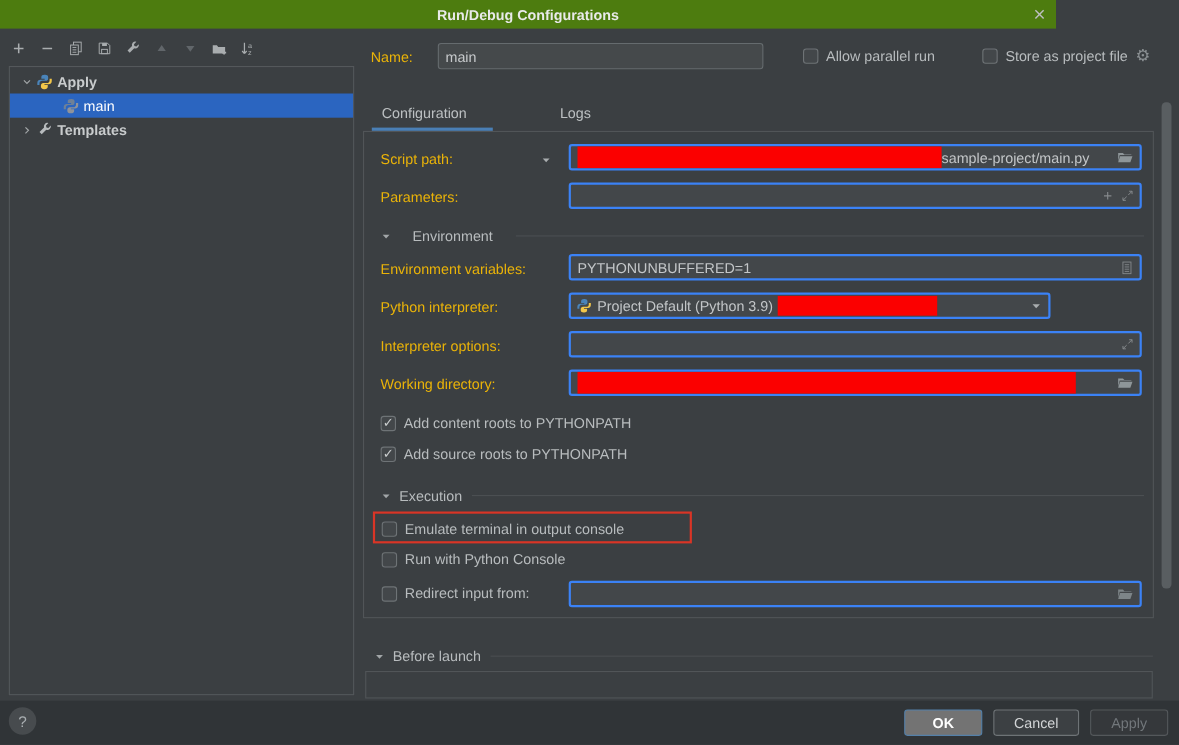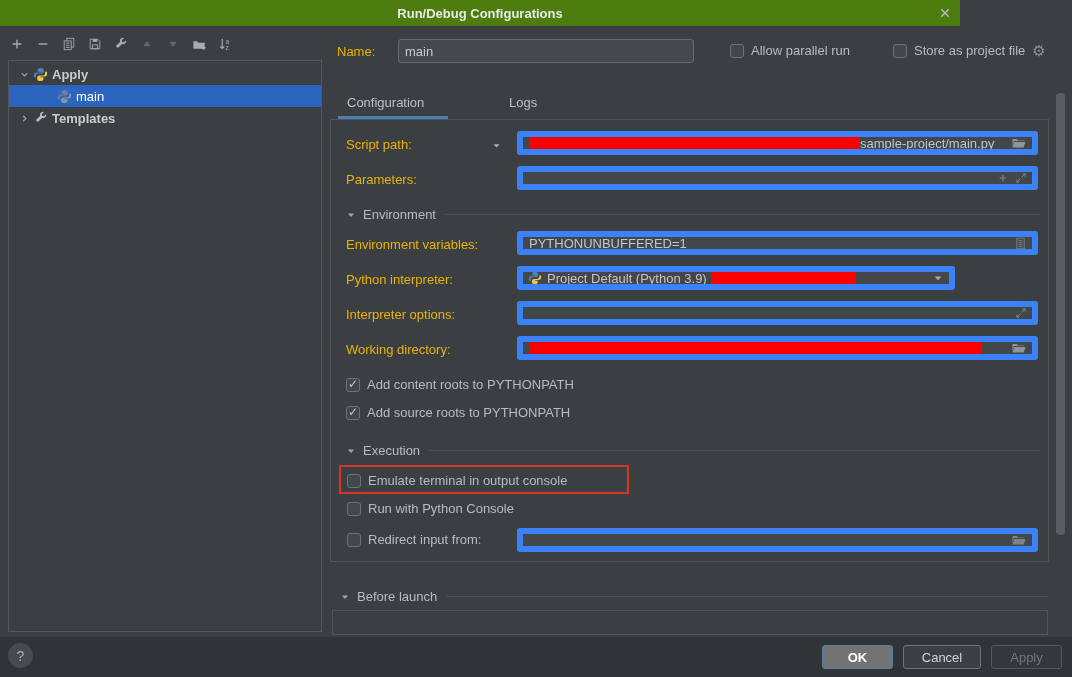--- a/index.html
+++ b/index.html
@@ -39,21 +39,21 @@
     box-sizing:border-box;position:relative;flex:none;}
   .cb.checked::after{content:"\2713";position:absolute;left:1px;top:-2px;font-size:12px;color:#c9cccd;}
   .cb-row{position:absolute;display:flex;align-items:center;gap:7px;white-space:nowrap;color:#b8bcbe;}
   .gear{font-size:15px;color:#8b9093;line-height:1;}
   
   .tab{position:absolute;top:95px;color:#bcc0c2;cursor:pointer;}
   .tab-underline{position:absolute;left:338px;top:116px;width:110px;height:3px;background:#4a7fb5;}
   
   .form-panel{position:absolute;left:330px;top:119px;width:719px;height:443px;
     border:1px solid #515558;box-sizing:border-box;}
-  .field{position:absolute;height:24px;background:#43474a;border:6px solid #3b82f6;border-radius:3px;
+  .field{position:absolute;height:24px;background:#43474a;border:2px solid #3b82f6;border-radius:3px;
     box-sizing:border-box;display:flex;align-items:center;padding:0 5px 0 2px;
     color:#c3c6c8;overflow:hidden;}
   .field .pad{width:4px;flex:none;}
   .field .spacer{flex:1;}
   .redact{background:#fb0000;flex:none;}
   .section{position:absolute;display:flex;align-items:center;color:#b8bcbe;}
   .section .s-chev{width:12px;height:12px;margin-right:5px;color:#a2a6a8;display:flex;align-items:center;}
   .section .rule{flex:1;height:1px;background:#4b4f52;margin-left:9px;}
   .annotation{position:absolute;left:339px;top:465px;width:290px;height:29px;
     border:2px solid #d93526;box-sizing:border-box;}
@@ -224,21 +224,21 @@
         <path d="M8 3.5v9M3.5 8h9" stroke="currentColor" stroke-width="1.4" fill="none"></path>
       </svg>
   </span>
   <span class="icon-dim">
     <svg width="12" height="12" viewBox="0 0 16 16">
         <path d="M10 2.5h3.5V6M13.5 2.5 9 7M6 13.5H2.5V10M2.5 13.5 7 9" stroke="currentColor" stroke-width="1.2" fill="none"></path>
       </svg>
   </span>
 </div>
 
-<div class="section" style="left:346px;top:207px;width:694px;">
+<div class="section" style="left:346px;top:207px;width:694px;gap:12px;">
   <span class="s-chev">
     <svg width="10" height="10" viewBox="0 0 16 16">
         <path d="M3 5.5h10L8 11z" fill="currentColor"></path>
       </svg>
   </span>
   <span>Environment</span>
   <span class="rule"></span>
 </div>
 
 <span class="f-label" style="left:346px;top:237px;">Environment variables:</span>

